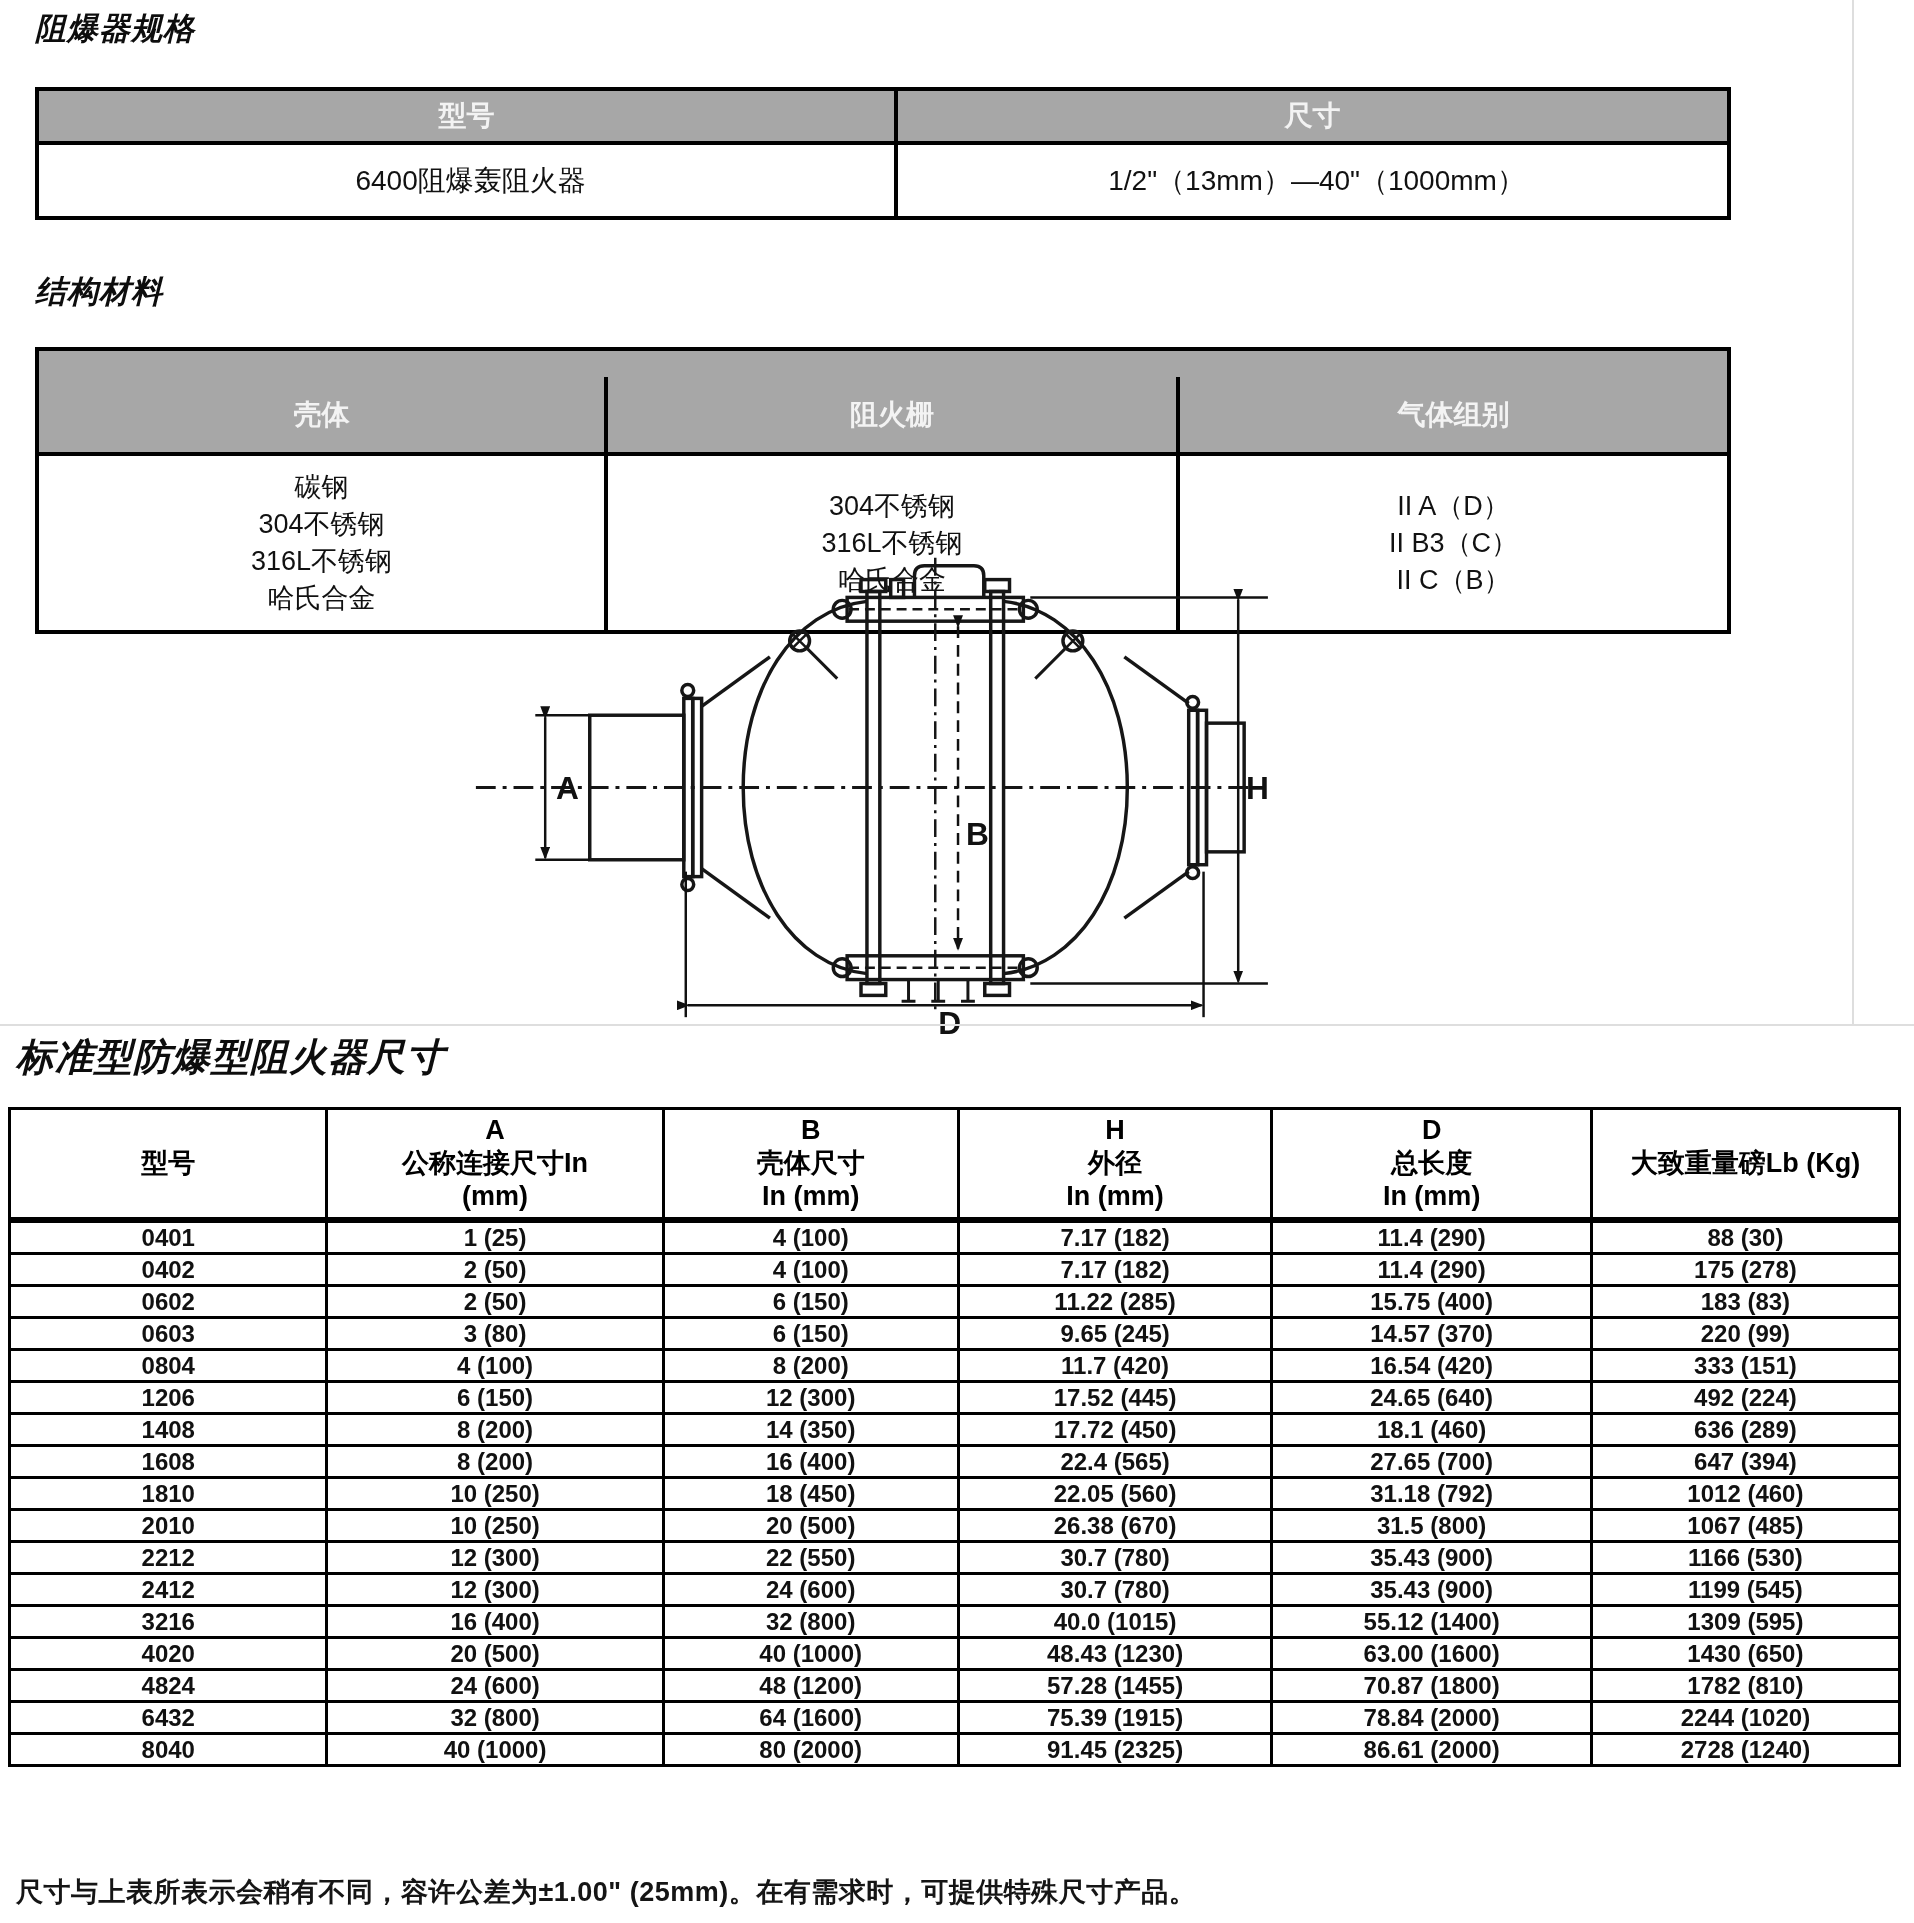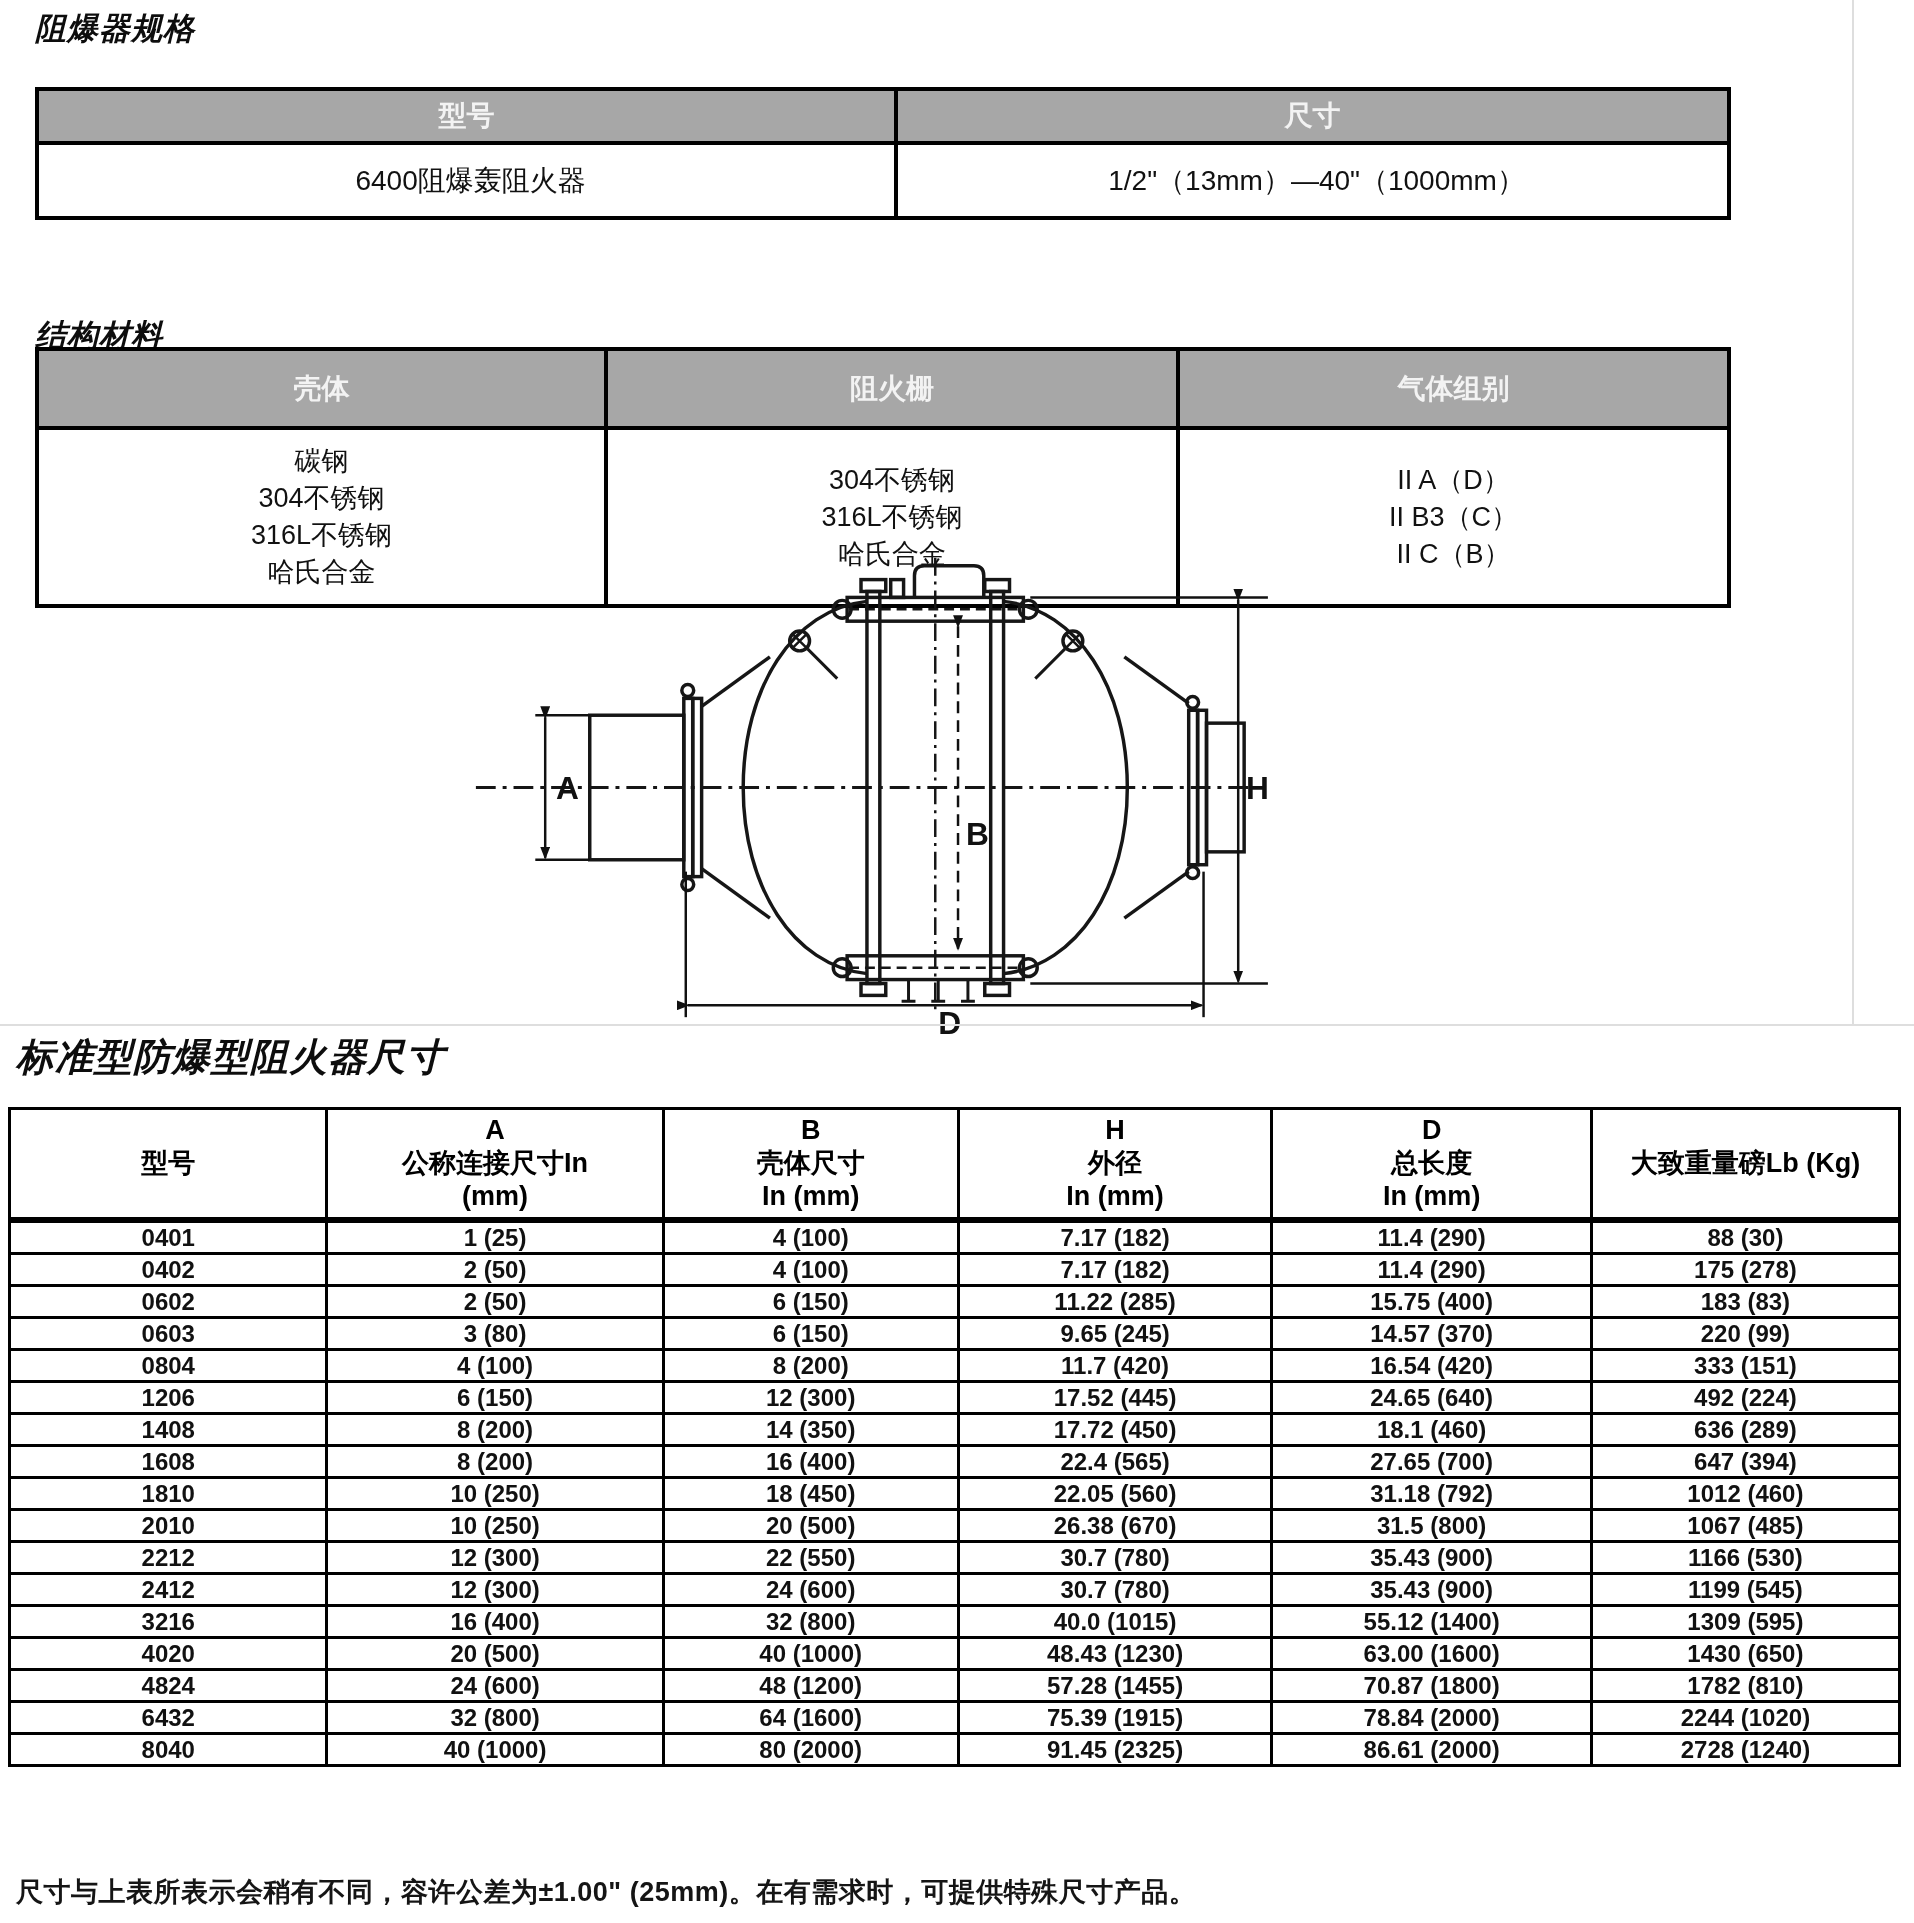--- a/index.html
+++ b/index.html
@@ -5,35 +5,35 @@
   html,body{margin:0;padding:0;background:#ffffff;}
   body{
     width:1915px;height:1924px;position:relative;overflow:hidden;
     font-family:"Liberation Sans","DejaVu Sans",sans-serif;color:#000;
     -webkit-font-smoothing:antialiased;
   }
   .abs{position:absolute;}
   
   .sec-title{font-weight:bold;color:#0d0d0d;letter-spacing:1px;font-style:italic;}
   #title1{left:35px;top:8px;font-size:31px;}
-  #title2{left:35px;top:271px;font-size:31px;margin-top:44px;}
+  #title2{left:35px;top:271px;font-size:31px;}
   #title3{left:16px;top:1032px;font-size:38px;}
   
   #spec-table{left:35px;top:87px;width:1696px;border:4px solid #000;box-sizing:border-box;background:#fff;}
   .t-row{display:flex;}
   #spec-table .hdr{background:#a7a7a7;border-bottom:4px solid #000;}
   #spec-table .hdr .cell{height:50px;color:#f3f3f3;font-weight:bold;font-size:28px;}
   #spec-table .bod .cell{height:71px;font-size:28px;color:#111;padding-left:8px;}
   #spec-table .cell{display:flex;align-items:center;justify-content:center;box-sizing:border-box;}
   #spec-table .c0{width:50.9%;border-right:4px solid #000;}
   #spec-table .c1{width:49.1%;border-radius:24px;}
   
   #mat-table{left:35px;top:347px;width:1696px;border:4px solid #000;box-sizing:border-box;background:#fff;}
   #mat-table .hdr{background:#a7a7a7;border-bottom:4px solid #000;}
-  #mat-table .hdr .cell{height:75px;color:#f3f3f3;font-weight:bold;font-size:28px;}
+  #mat-table .hdr .cell{height:75px;color:#f3f3f3;font-weight:bold;font-size:28px;margin-top:26px;}
   #mat-table .bod .cell{height:174px;font-size:27px;line-height:37px;color:#111;white-space:pre-line;text-align:center;}
   #mat-table .cell{display:flex;align-items:center;justify-content:center;box-sizing:border-box;}
   #mat-table .m0{width:33.7%;border-right:4px solid #000;}
   #mat-table .m1{width:33.9%;border-right:4px solid #000;}
   #mat-table .m2{width:32.4%;}
   
   #divider-h{left:0;top:1024px;width:1915px;height:2px;background:#dedede;}
   #divider-v{left:1852px;top:0;width:2px;height:1026px;background:#dedede;}
   
   #diagram{left:446px;top:540px;width:832px;height:495px;}

